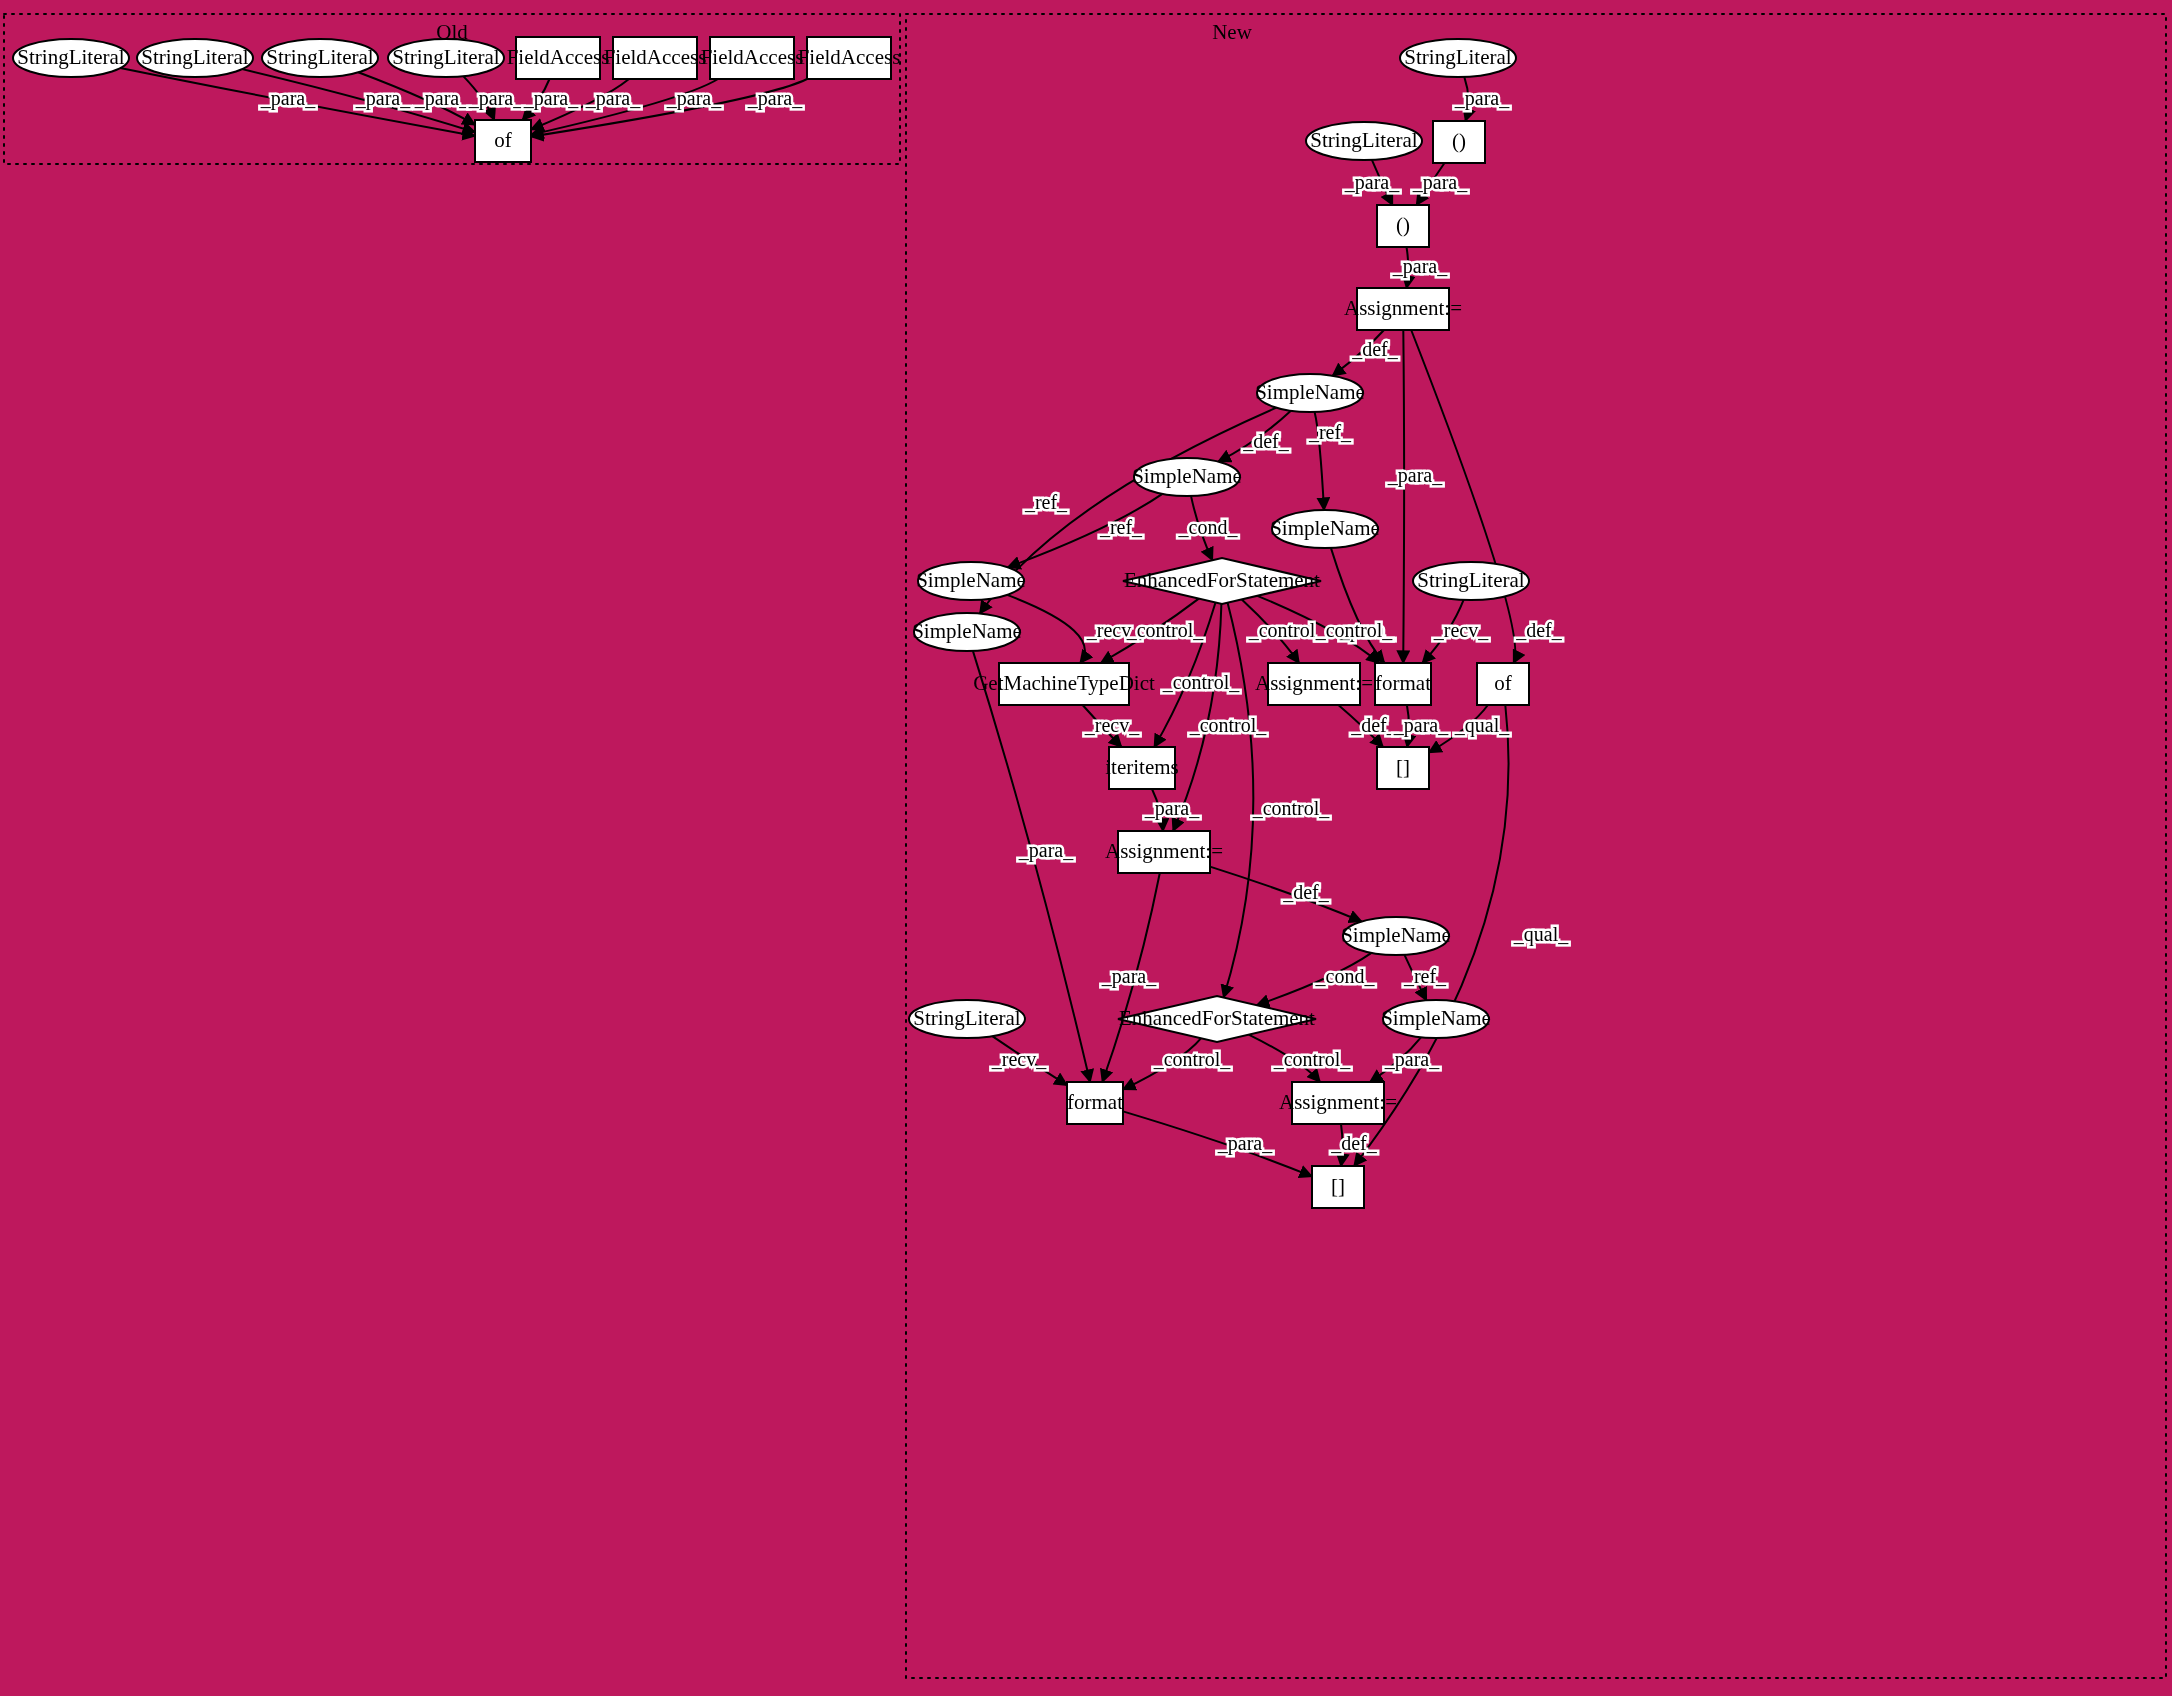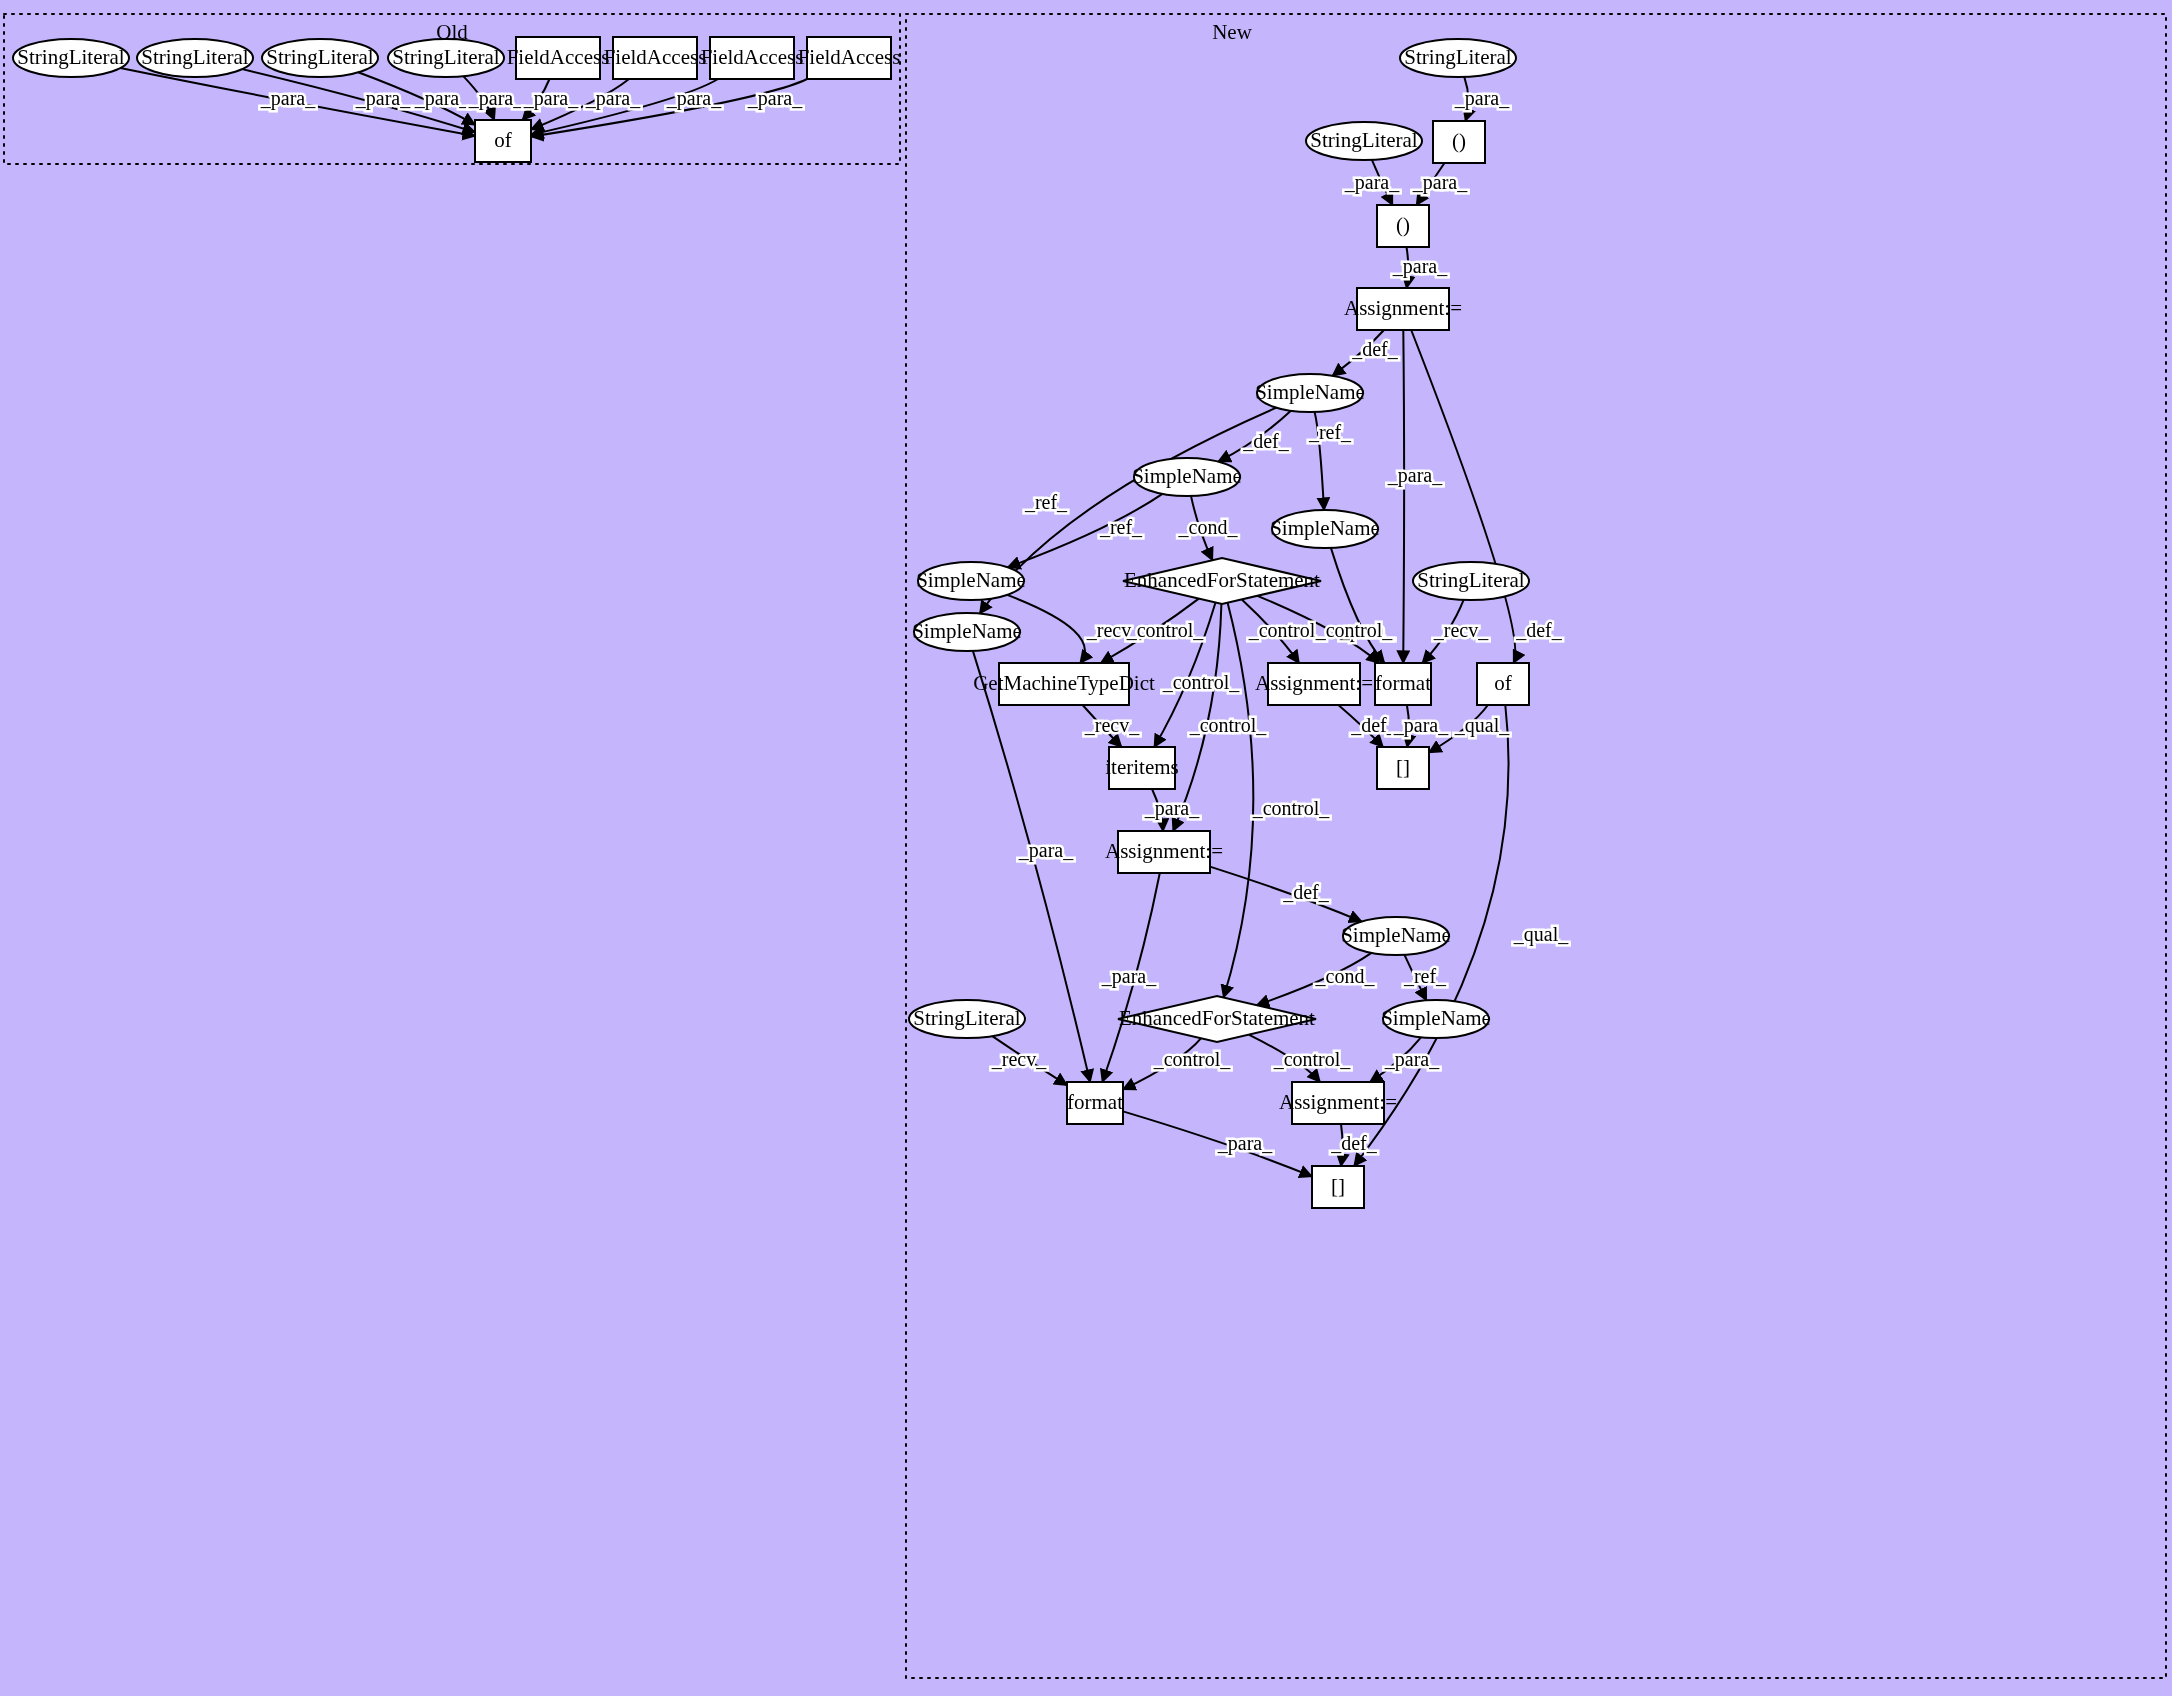--- a/index.html
+++ b/index.html
@@ -1,17 +1,17 @@
 <!DOCTYPE html>
 <html><head>
 <meta charset="utf-8">
 <style>
   html,body{margin:0;padding:0;background:#ffffff;}
   body{font-family:"Liberation Serif","DejaVu Serif",serif;}
-  #stage{position:relative;width:2172px;height:1696px;overflow:hidden;background:#c4b5fd;}
+  #stage{position:relative;width:2172px;height:1696px;overflow:hidden;background:#be185d;}
   svg.graph{position:absolute;left:0;top:0;width:2172px;height:1696px;}
   .clusterbox{fill:none;stroke:#000;stroke-width:2px;stroke-dasharray:2 6;stroke-linecap:round;}
   .nodeshape{fill:#ffffff;stroke:#000000;stroke-width:2px;}
   .edge{fill:none;stroke:#000000;stroke-width:2px;}
   text{font-family:"Liberation Serif","DejaVu Serif",serif;fill:#000;}
   .nodelabel{font-size:21px;text-anchor:middle;dominant-baseline:middle;}
   .edgelabel{font-size:20px;text-anchor:middle;dominant-baseline:middle;}
   .clusterlabel{font-size:21px;text-anchor:middle;dominant-baseline:middle;}
 </style>
 </head>

